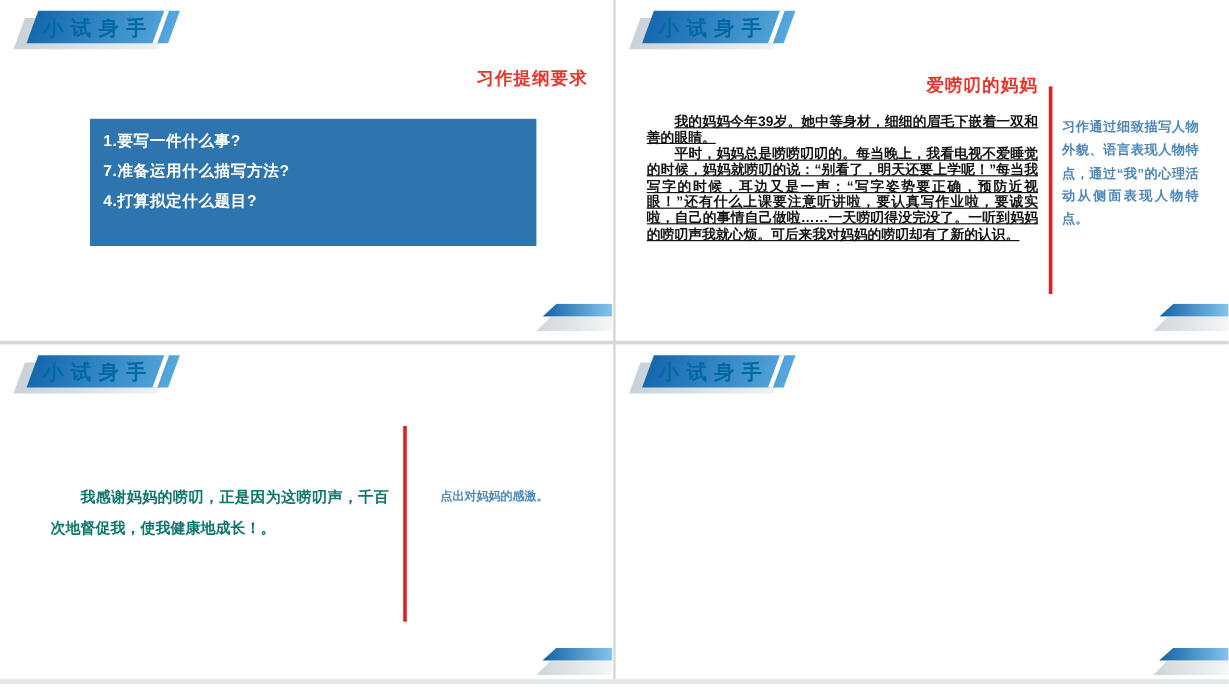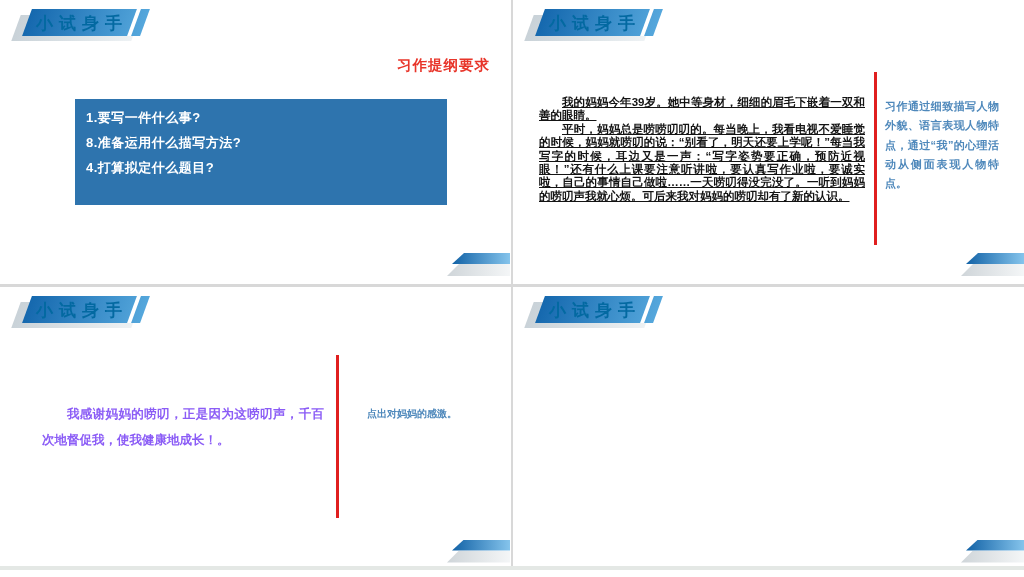--- a/index.html
+++ b/index.html
@@ -82,21 +82,21 @@
   .red-line.s3{left:336px;top:68px;height:163px;}
   .side-note{
     position:absolute;color:var(--annotation-blue);font-weight:bold;text-align:justify;
   }
   .side-note.s2{left:372px;top:97px;width:114px;font-size:11px;line-height:19.3px;}
   .side-note.s3{left:367px;top:120px;font-size:10px;white-space:nowrap;}
 
   
   .thanks-body{
     position:absolute;left:42px;top:114px;width:282px;
-    color:#8b5cf6;font-size:12.5px;font-weight:bold;line-height:26px;
+    color:#0f766e;font-size:12.5px;font-weight:bold;line-height:26px;
     text-align:justify;text-indent:2em;
   }
 
   
   .review-box{
     position:absolute;left:38px;top:82px;width:412px;height:90px;
     border:2px dashed var(--review-green);border-radius:12px;
     padding:9px 11px;
     color:#1e1e1e;font-size:11px;font-weight:bold;line-height:19px;
     letter-spacing:-0.3px;text-align:justify;text-indent:2em;
@@ -111,35 +111,36 @@
     <div class="banner-shadow"></div>
     <div class="banner-body">
       <span class="banner-notch"></span>
     </div>
     <span class="banner-text">小试身手</span>
 
     <h2 class="slide-title">习作提纲要求</h2>
 
     <div class="outline-panel">
       <div class="outline-item">1.要写一件什么事?</div>
-      <div class="outline-item">8.准备运用什么描写方法?</div>
+      <div class="outline-item">7.准备运用什么描写方法?</div>
       <div class="outline-item">4.打算拟定什么题目?</div>
     </div>
 
     <div class="deco-blue"></div>
     <div class="deco-gray"></div>
   </section>
 
   <section class="slide slide-tr">
     <div class="banner-shadow"></div>
     <div class="banner-body">
       <span class="banner-notch"></span>
     </div>
     <span class="banner-text">小试身手</span>
 
+    <h2 class="slide-title narrow">爱唠叨的妈妈</h2>
 
     <div class="essay-body">
       <p>我的妈妈今年39岁。她中等身材，细细的眉毛下嵌着一双和善的眼睛。</p>
       <p>平时，妈妈总是唠唠叨叨的。每当晚上，我看电视不爱睡觉的时候，妈妈就唠叨的说：“别看了，明天还要上学呢！”每当我写字的时候，耳边又是一声：“写字姿势要正确，预防近视眼！”还有什么上课要注意听讲啦，要认真写作业啦，要诚实啦，自己的事情自己做啦……一天唠叨得没完没了。一听到妈妈的唠叨声我就心烦。可后来我对妈妈的唠叨却有了新的认识。</p>
     </div>
 
     <div class="red-line s2"></div>
     <div class="side-note s2">习作通过细致描写人物外貌、语言表现人物特点，通过“我”的心理活动从侧面表现人物特点。</div>
 
     <div class="deco-blue"></div>

